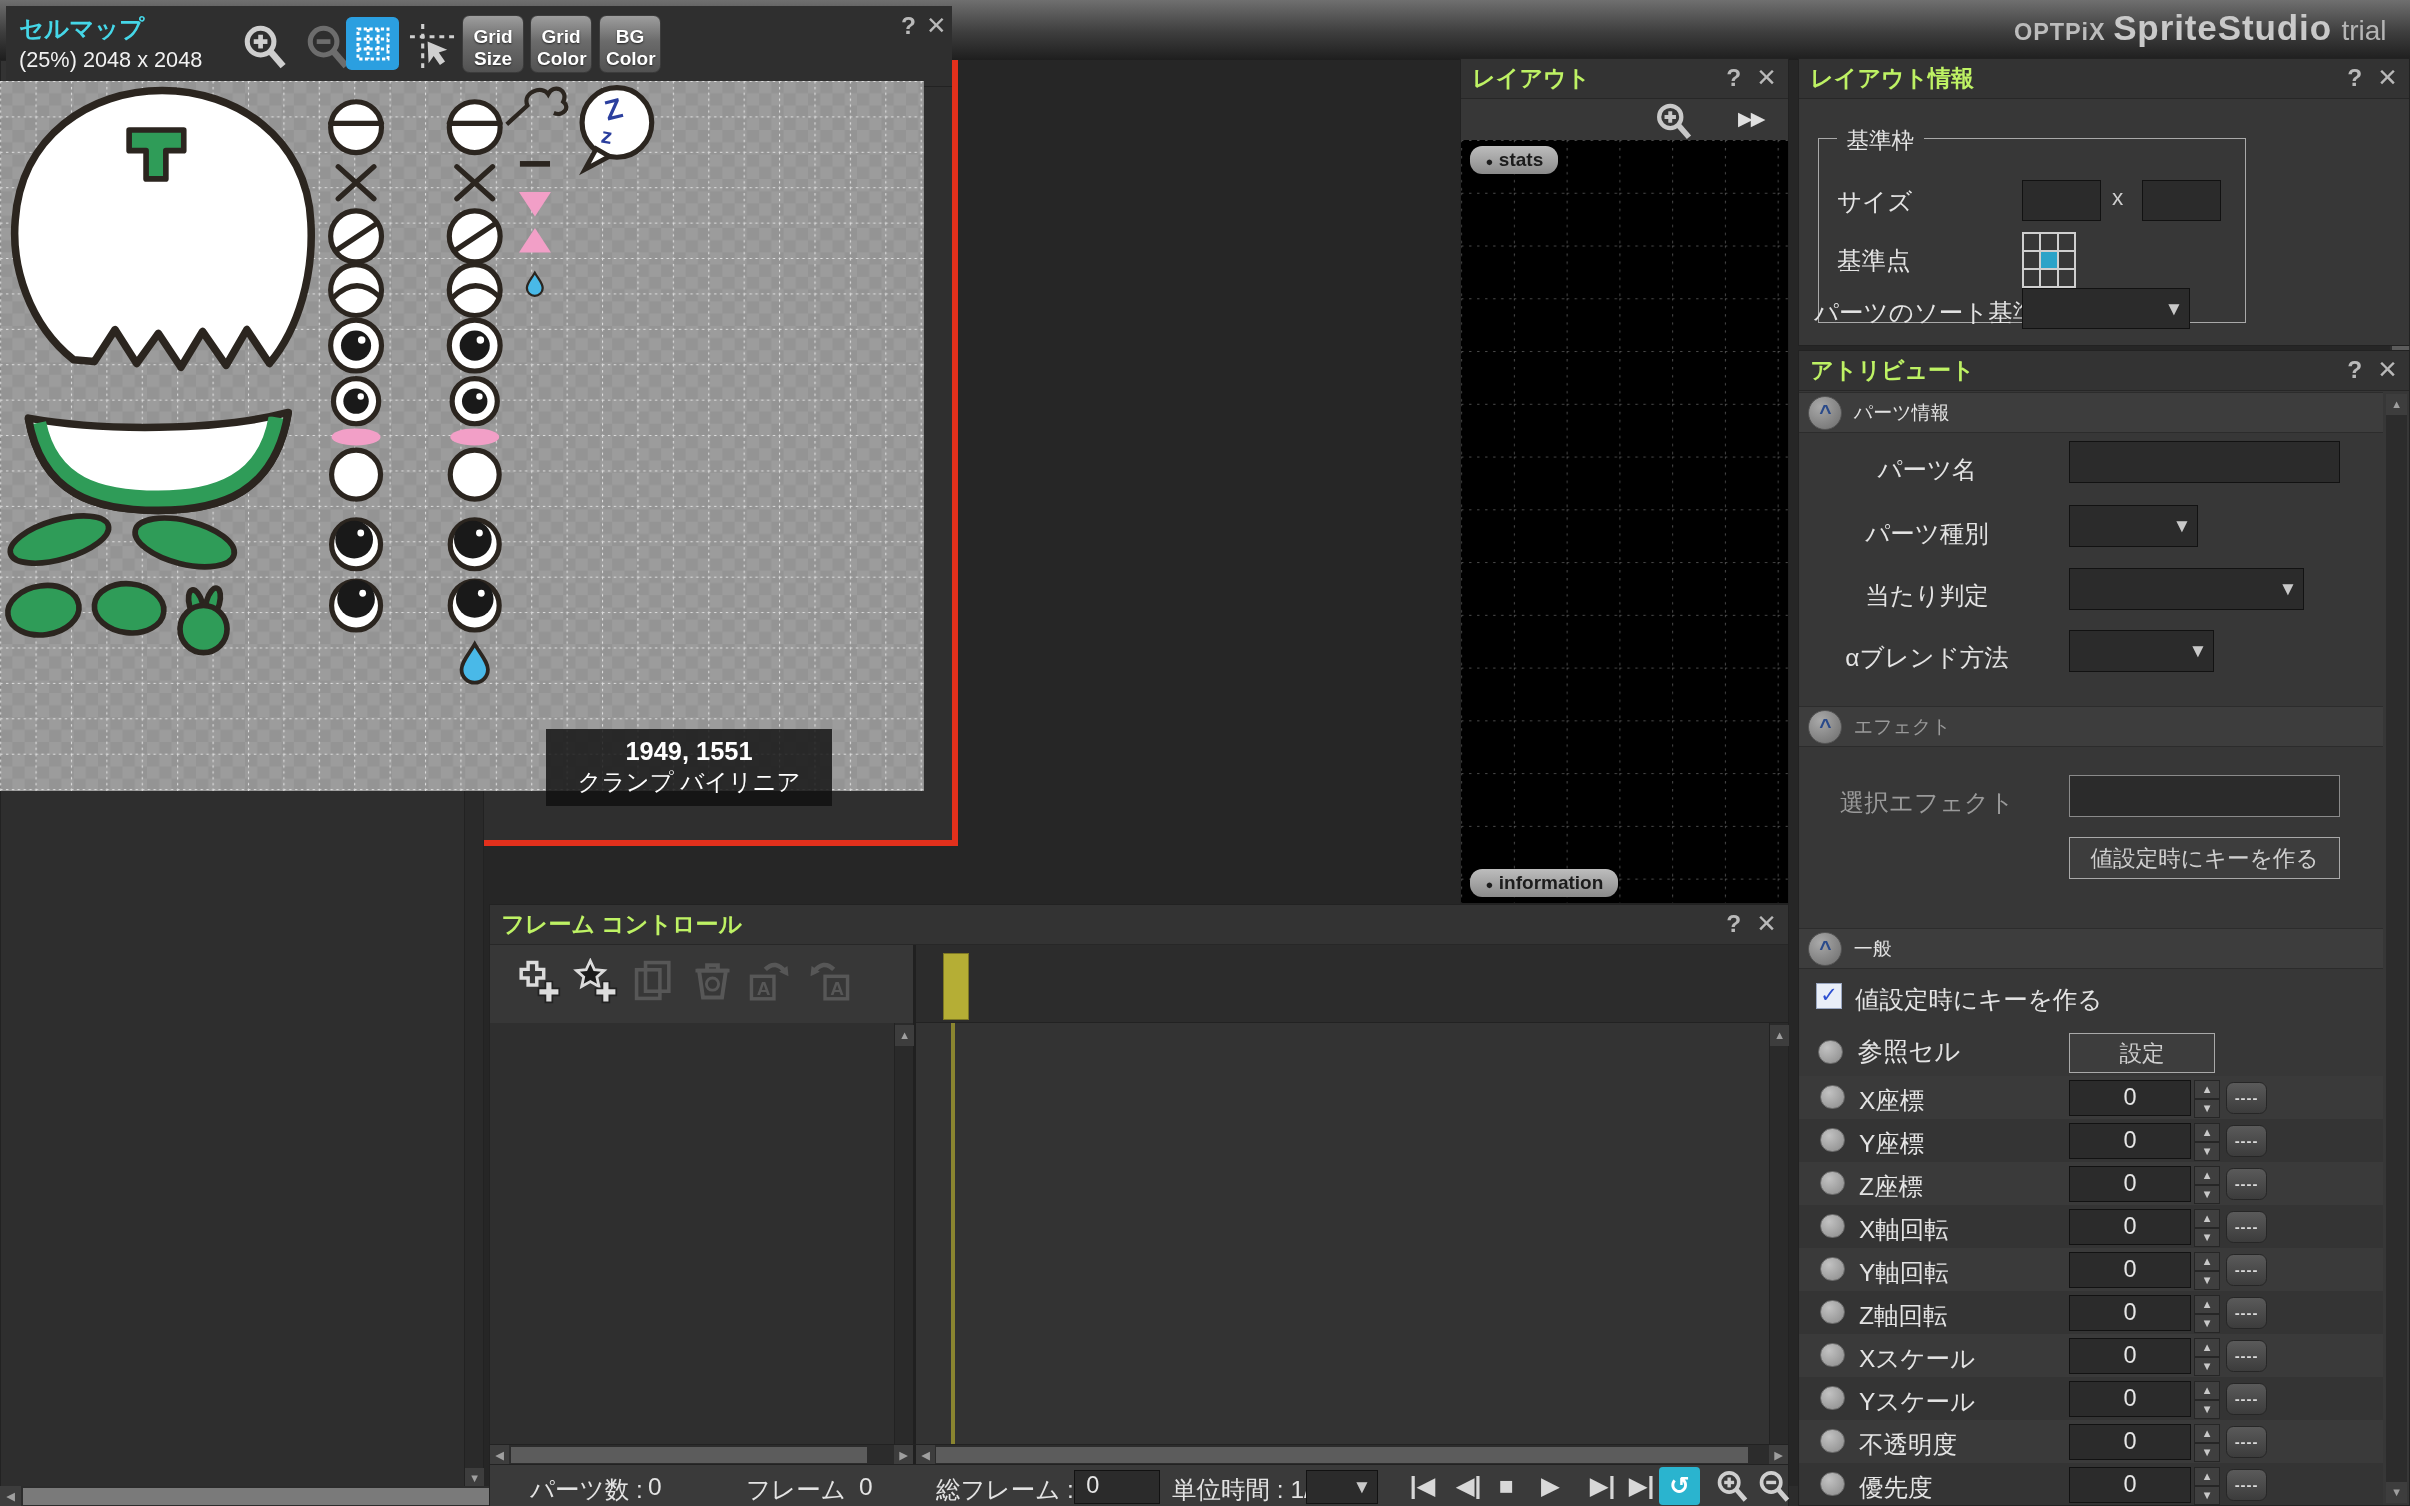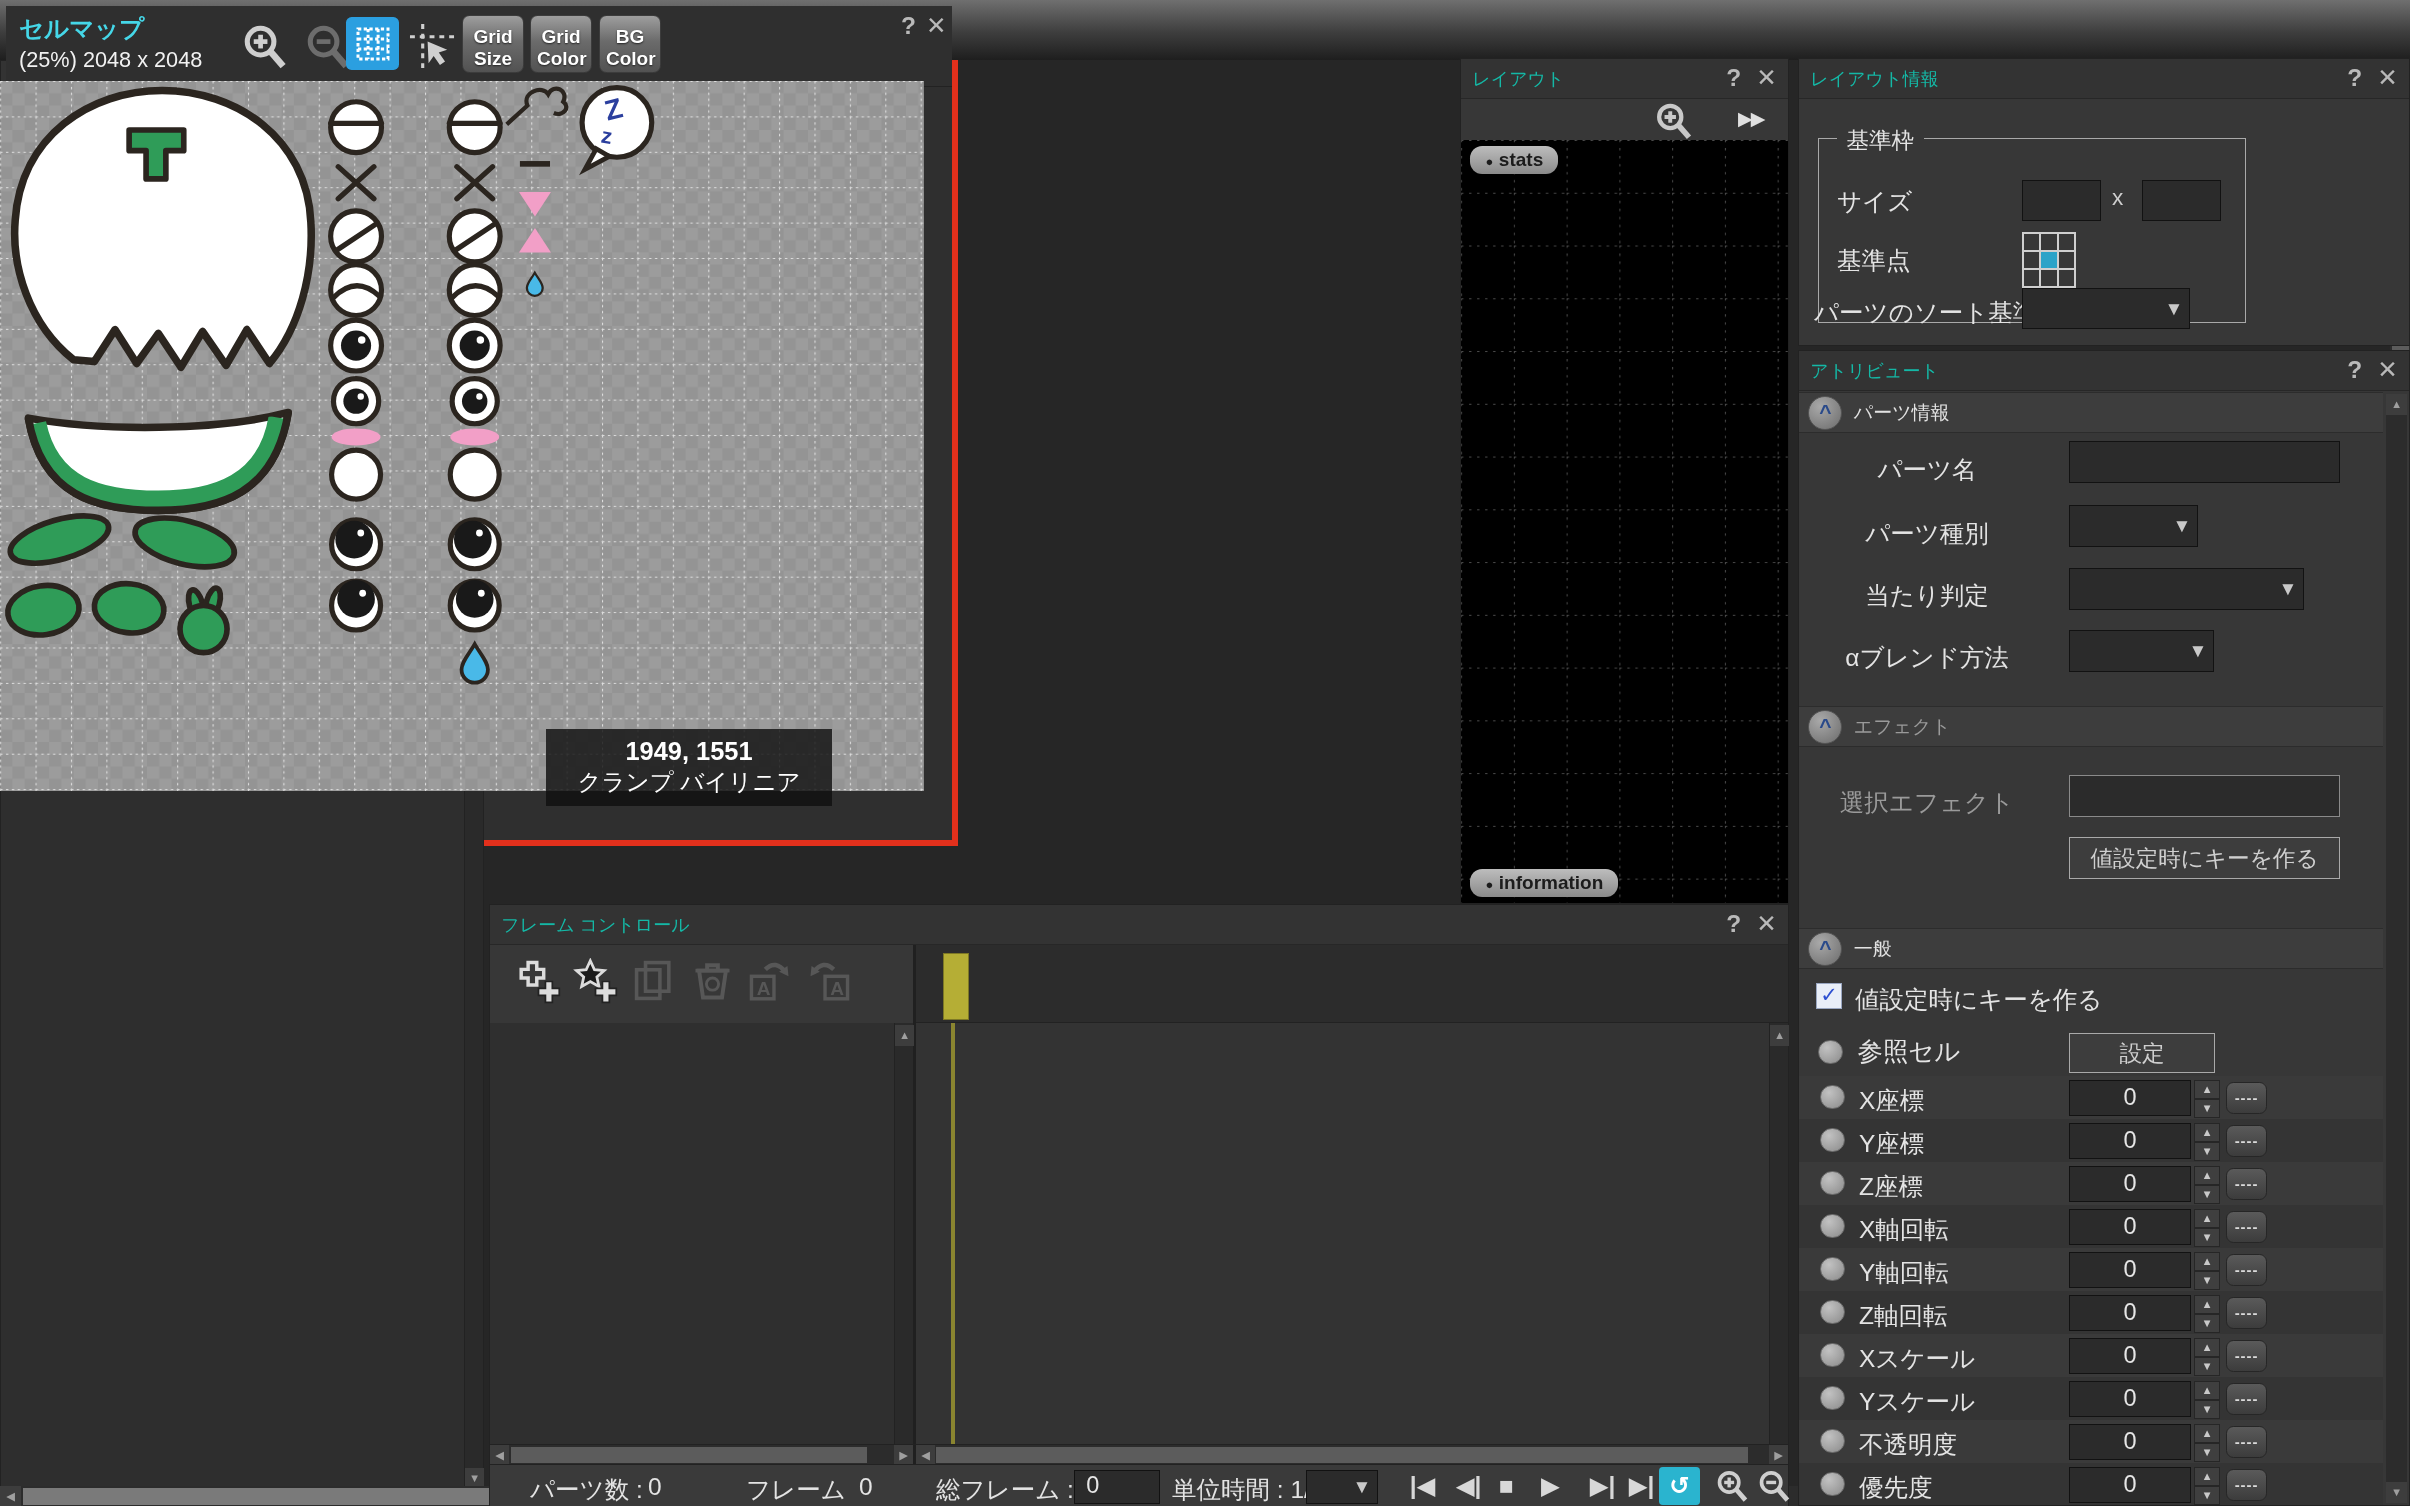--- a/index.html
+++ b/index.html
@@ -13,21 +13,21 @@
   .tb-ico.dim{color:#616161;}
   .tb-ico svg{width:43px;height:41px;}
   #logo{position:absolute;right:24.5px;top:7.5px;display:flex;align-items:baseline;color:#bcbcbc;}
   #logo .b{font-size:23.5px;font-weight:bold;letter-spacing:0.9px;margin-right:7.5px;}
   #logo .p{font-size:35px;font-weight:bold;letter-spacing:0.9px;color:#c9c9c9;}
   #logo .t{font-size:28px;margin-left:9.4px;color:#b5b5b5;}
 
   
   .panel{position:absolute;background:#373737;border:0.9px solid #222;}
   .phead{height:40px;background:#333;display:flex;align-items:center;padding:0 11.3px;border-bottom:0.9px solid #272727;}
-  .ptitle{font-size:18px;font-weight:normal;color:#14b8a6;white-space:nowrap;}
+  .ptitle{font-size:23px;font-weight:bold;color:#bef264;white-space:nowrap;}
   .sp{flex:1;}
   .hc{color:#b9b9b9;font-size:24.5px;font-weight:bold;margin-left:15px;cursor:default;line-height:1;}
 
   .inp{background:#2b2b2b;border:1.9px solid #121212;color:#e6e6e6;}
   .dd{background:#2b2b2b;border:1.9px solid #121212;position:relative;}
   .dd .ar{position:absolute;right:5.6px;top:50%;transform:translateY(-50%);color:#c9c9c9;font-size:19px;}
 
   
   #project{left:0;top:60px;width:484px;height:471px;}
   .tabs{position:absolute;left:3.8px;top:43px;display:flex;}
@@ -312,20 +312,25 @@
     <span class="tb-ico dim">
         <svg viewBox="0 0 46 44" width="43" height="41">
           <use href="#sy-undo"></use>
         </svg>
       </span>
     <span class="tb-ico dim">
         <svg viewBox="0 0 46 44" width="43" height="41">
           <use href="#sy-redo"></use>
         </svg>
       </span>
+    <div id="logo">
+      <span class="b">OPTPiX</span>
+      <span class="p">SpriteStudio</span>
+      <span class="t">trial</span>
+    </div>
   </div>
 
   <div id="project" class="panel">
     <div class="phead">
       <span class="ptitle">プロジェクト *</span>
       <span class="sp"></span>
       <span class="hc">?</span>
       <span class="hc">✕</span>
     </div>
     <div class="tabs">

